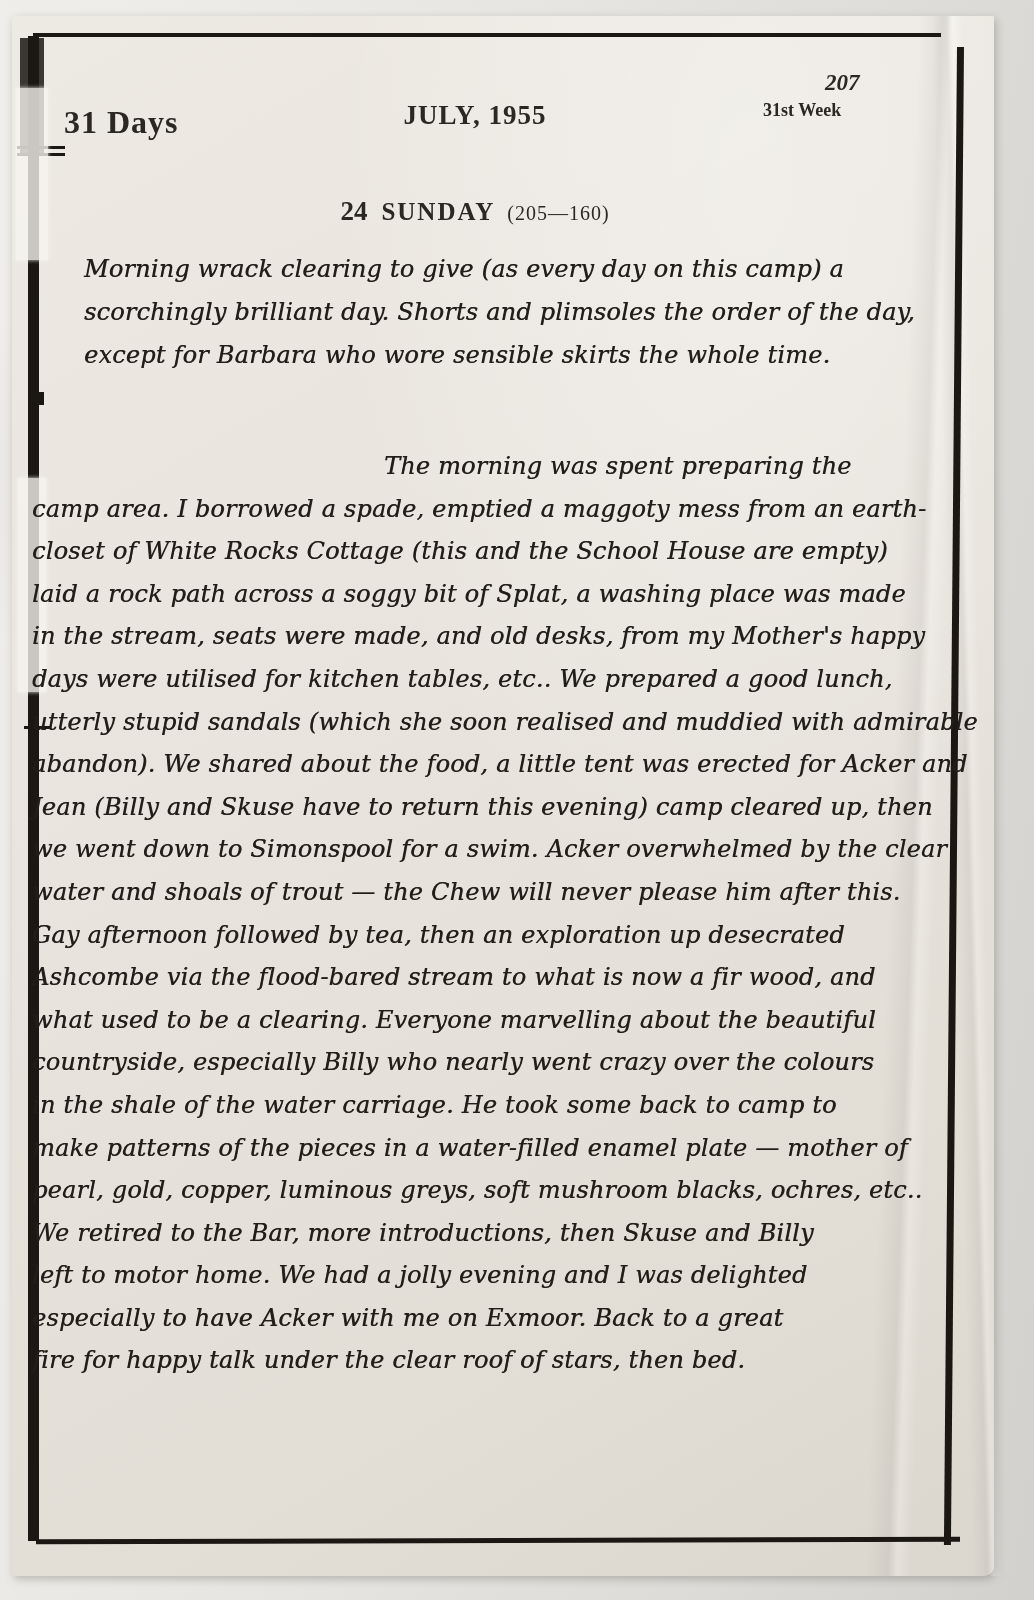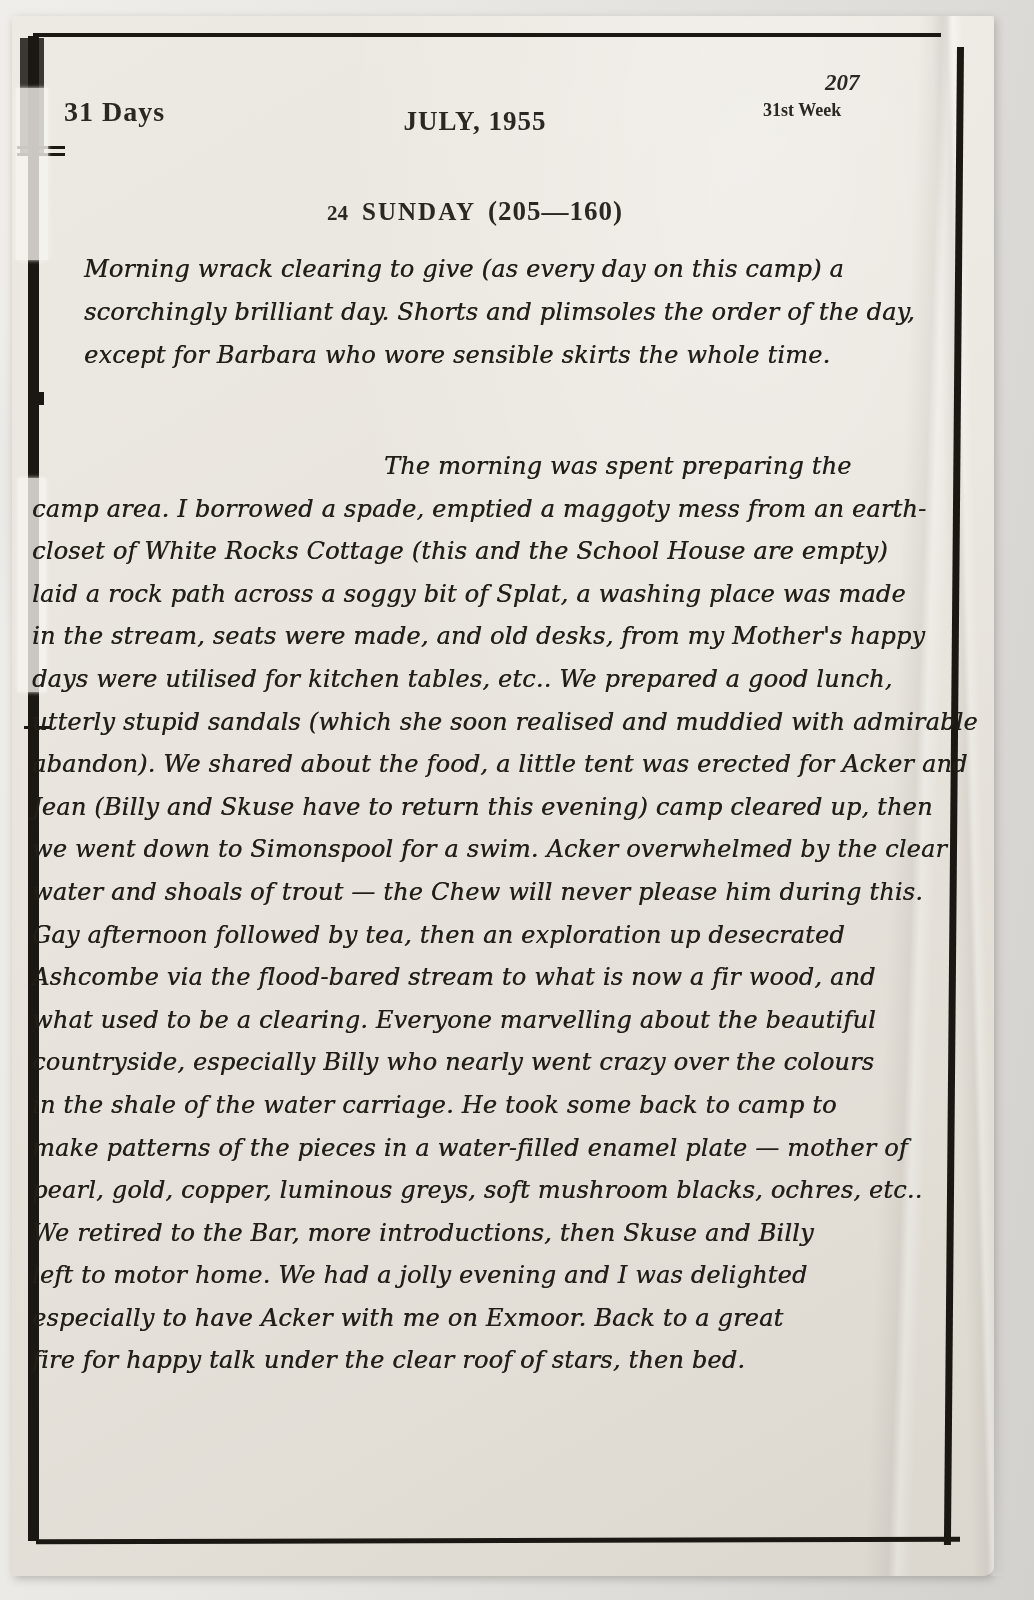--- a/index.html
+++ b/index.html
@@ -42,27 +42,27 @@
     position:absolute; background:rgba(246,244,239,0.8);
     box-shadow:0 0 4px rgba(246,244,239,0.9);
   }
   .tape.tp1 { left:16px; top:88px;  width:32px; height:172px; }
   .tape.tp2 { left:18px; top:478px; width:28px; height:214px; }
   .ink-mark { position:absolute; left:35px; top:392px; width:9px; height:13px; background:#1b1813; }
 
   
   .printed { color:#2b2722; font-weight:bold; }
   .page-num   { position:absolute; left:825px; top:70px;  font-size:23px;font-style:italic; }
-  .days-label { position:absolute; left:64px;  top:96px; font-size:28px; letter-spacing:1px; }
-  .month-year { position:absolute; left:0; top:100px; width:950px; text-align:center; font-size:27px; letter-spacing:1px;margin-top:6px; }
+  .days-label { position:absolute; left:64px;  top:104px; font-size:32px; letter-spacing:1px; }
+  .month-year { position:absolute; left:0; top:100px; width:950px; text-align:center; font-size:27px; letter-spacing:1px; }
   .week-label { position:absolute; left:763px; top:100px; font-size:18px; }
   .date-line  { position:absolute; left:0; top:196px; width:950px; text-align:center; font-size:25px; }
-  .date-line .daynum  { font-size:21px; margin-right:14px; }
+  .date-line .daynum  { font-size:27px; margin-right:14px; }
   .date-line .weekday { letter-spacing:2px; margin-right:12px; }
-  .date-line .daycount{ font-weight:bold; font-size:27px; letter-spacing:1px; }
+  .date-line .daycount{ font-weight:normal; font-size:20px; letter-spacing:1px; }
   .feast-line { position:absolute; left:0; top:228px; width:950px; text-align:center; font-size:19px; }
 
   
   .hw { position:absolute; color:#211d18; }
   .hw .hw-line {
     font-family:"DejaVu Serif", serif;
     font-style:italic;
     font-size:24px;
     white-space:nowrap;
     text-shadow:0.4px 0.3px 0 rgba(33,29,24,0.85);
@@ -114,21 +114,21 @@
       <div class="hw-line">The morning was spent preparing the</div>
       <div class="hw-line">camp area. I borrowed a spade, emptied a maggoty mess from an earth-</div>
       <div class="hw-line">closet of White Rocks Cottage (this and the School House are empty)</div>
       <div class="hw-line">laid a rock path across a soggy bit of Splat, a washing place was made</div>
       <div class="hw-line">in the stream, seats were made, and old desks, from my Mother's happy</div>
       <div class="hw-line">days were utilised for kitchen tables, etc.. We prepared a good lunch,</div>
       <div class="hw-line">utterly stupid sandals (which she soon realised and muddied with admirable</div>
       <div class="hw-line">abandon). We shared about the food, a little tent was erected for Acker and</div>
       <div class="hw-line">Jean (Billy and Skuse have to return this evening) camp cleared up, then</div>
       <div class="hw-line">we went down to Simonspool for a swim. Acker overwhelmed by the clear</div>
-      <div class="hw-line">water and shoals of trout — the Chew will never please him during this.</div>
+      <div class="hw-line">water and shoals of trout — the Chew will never please him after this.</div>
       <div class="hw-line">Gay afternoon followed by tea, then an exploration up desecrated</div>
       <div class="hw-line">Ashcombe via the flood-bared stream to what is now a fir wood, and</div>
       <div class="hw-line">what used to be a clearing. Everyone marvelling about the beautiful</div>
       <div class="hw-line">countryside, especially Billy who nearly went crazy over the colours</div>
       <div class="hw-line">in the shale of the water carriage. He took some back to camp to</div>
       <div class="hw-line">make patterns of the pieces in a water-filled enamel plate — mother of</div>
       <div class="hw-line">pearl, gold, copper, luminous greys, soft mushroom blacks, ochres, etc..</div>
       <div class="hw-line">We retired to the Bar, more introductions, then Skuse and Billy</div>
       <div class="hw-line">left to motor home. We had a jolly evening and I was delighted</div>
       <div class="hw-line">especially to have Acker with me on Exmoor. Back to a great</div>

